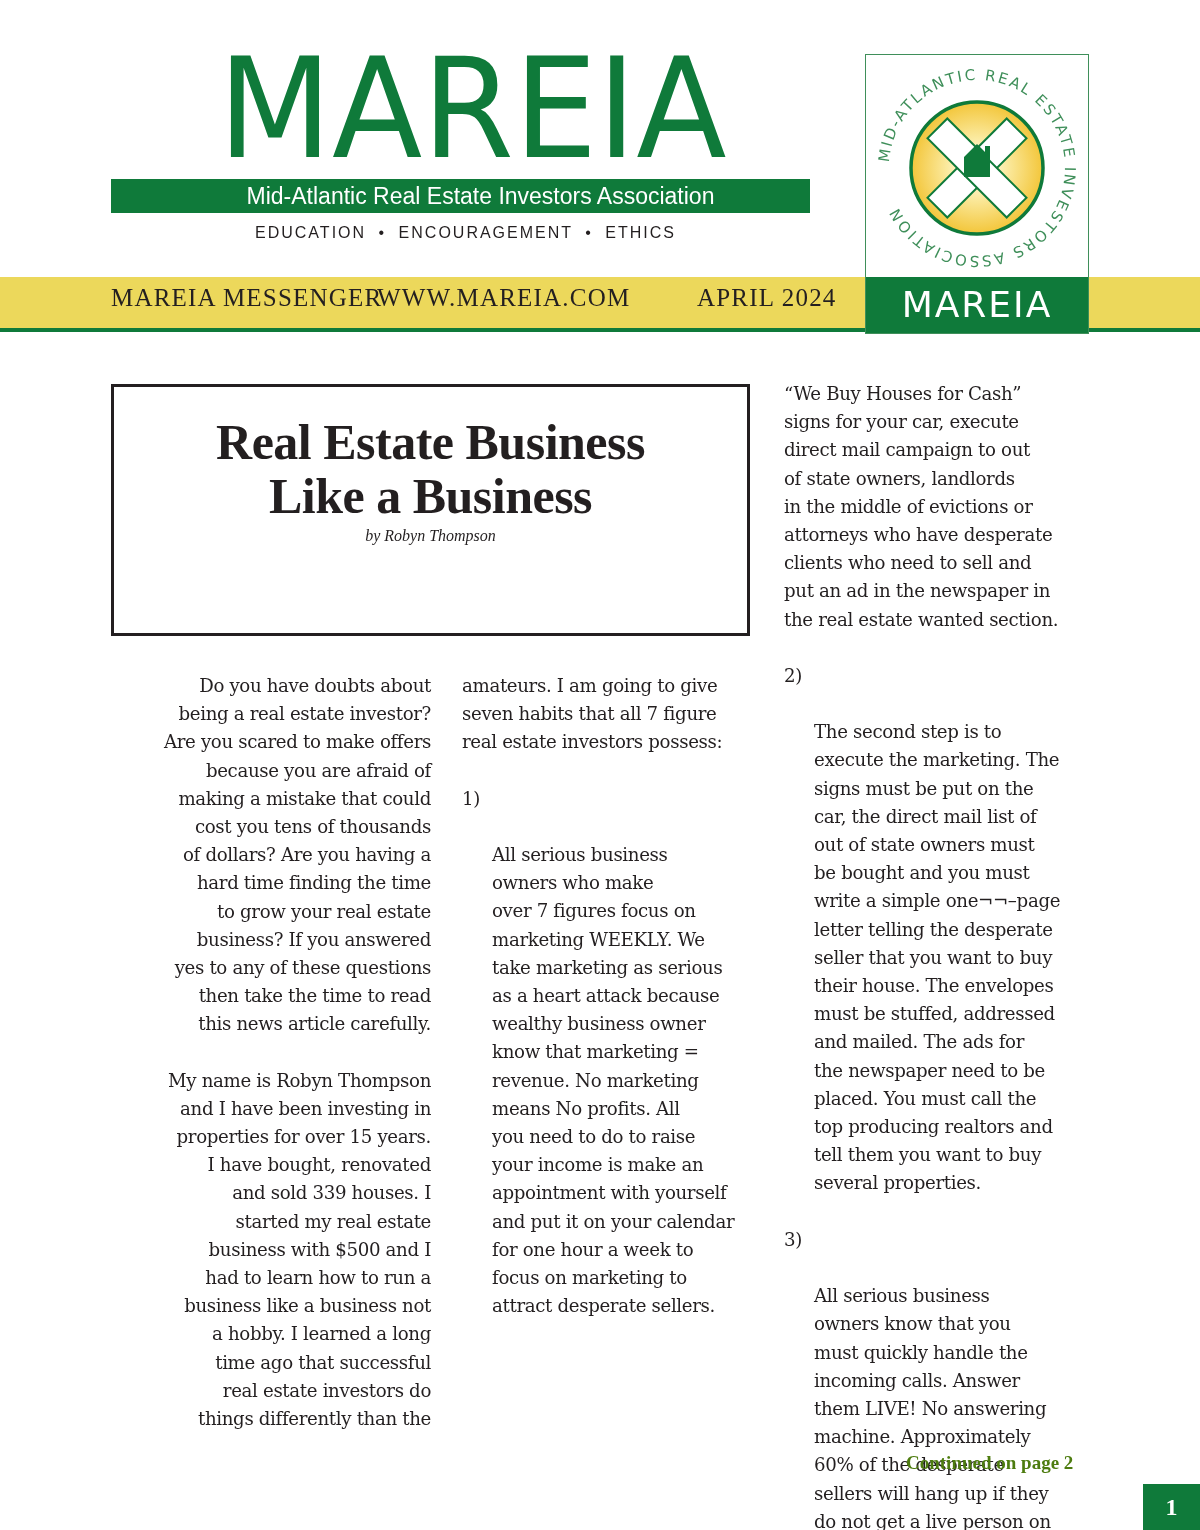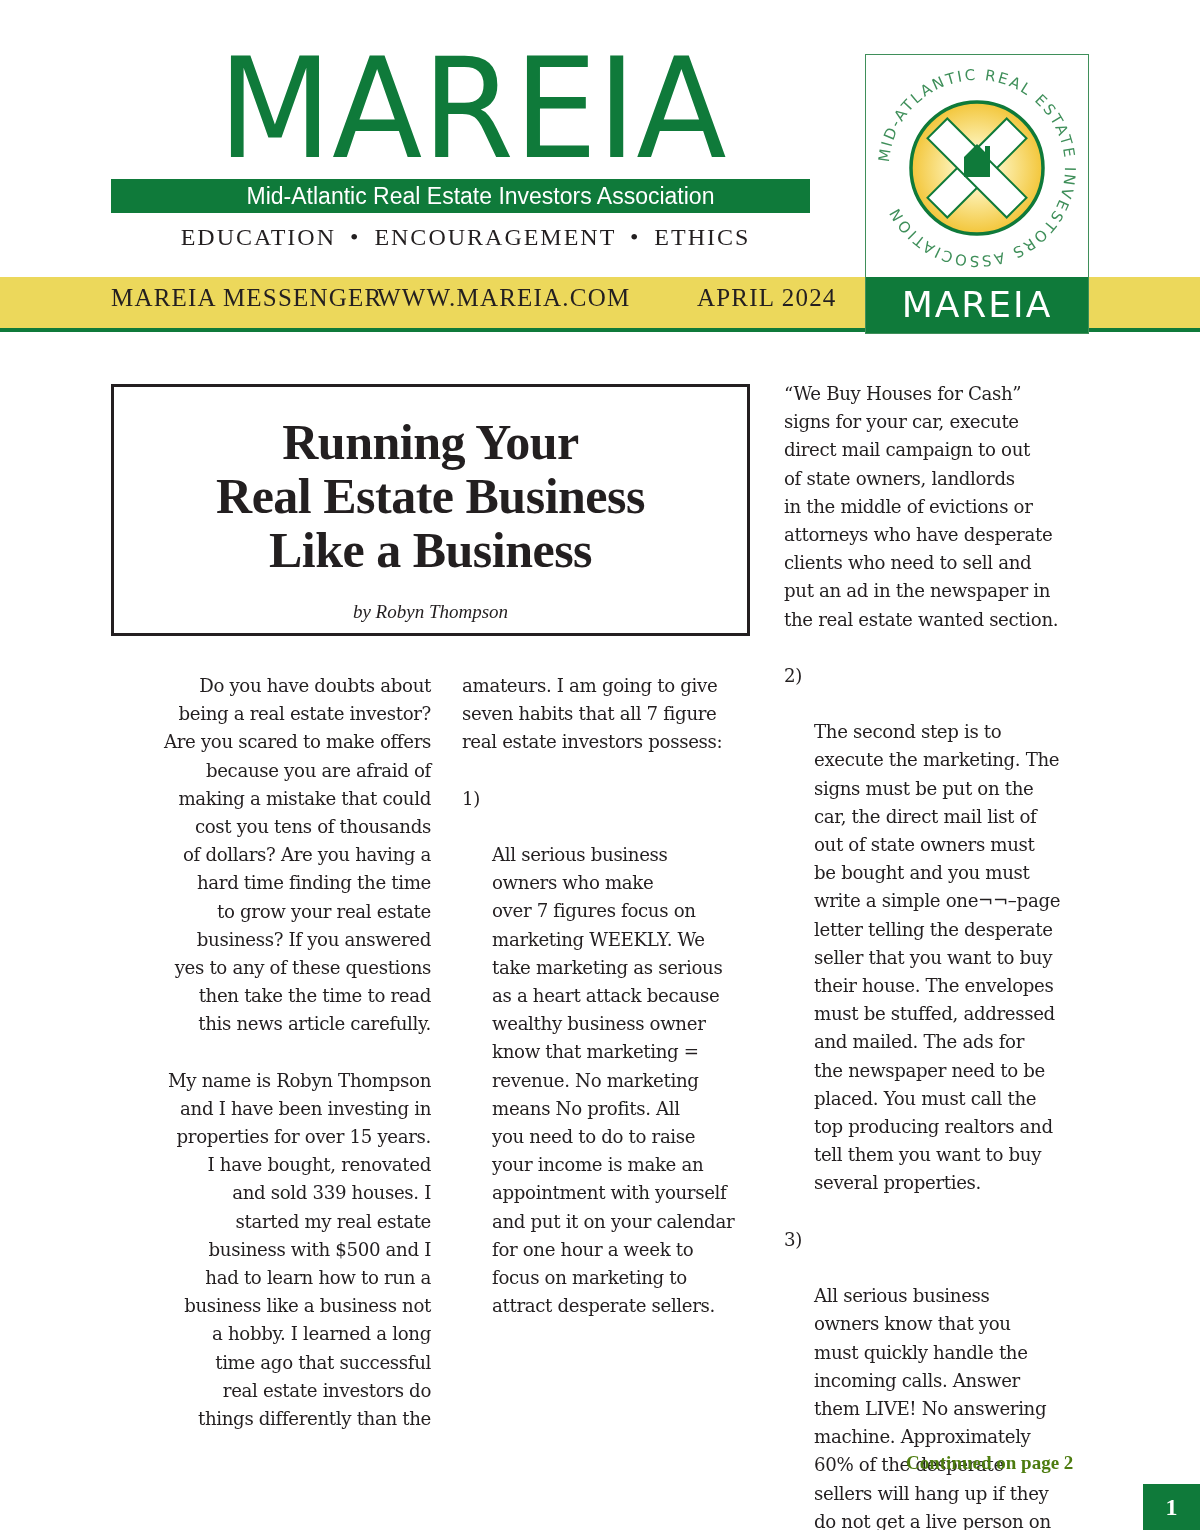--- a/index.html
+++ b/index.html
@@ -14,21 +14,21 @@
     white-space: nowrap;
   }
   .assoc-bar {
     position: absolute; left: 111px; top: 179px; width: 699px; height: 34px;
     background: #0f7a3a; color: #ffffff;
     font-family: "Liberation Sans", sans-serif; font-size: 23px; line-height: 34px;
     text-align: center; padding-left: 40px;
   }
   .tagline {
     position: absolute; left: 111px; top: 224px; width: 699px;
-    font-family: Liberation Serif, serif; font-size: 24px; letter-spacing: 2px;
+    font-family: Liberation Sans, sans-serif; font-size: 16px; letter-spacing: 2px;
     text-align: center; color: #231f20; padding-left: 10px;
   }
   .tagline .bullet { margin: 0 6px; }
 
   .yellow-band {
     position: absolute; left: 0; top: 277px; width: 1200px; height: 55px;
     background: #ecd85b; border-bottom: 4px solid #0f7a3a;
   }
   .band-text {
     position: absolute; top: 284px; font-family: "Liberation Serif", serif;
@@ -48,22 +48,22 @@
 
   .headline-box {
     position: absolute; left: 111px; top: 384px; width: 639px; height: 252px;
     border: 3px solid #231f20; text-align: center;
   }
   .headline {
     margin-top: 28px; font-family: "Liberation Serif", serif; font-weight: bold;
     font-size: 50px; line-height: 54px; color: #231f20; letter-spacing: -0.5px;
   }
   .byline {
-    margin-top: 24px; font-family: "Liberation Serif", serif; font-style: italic;
-    font-size: 19px; color: #231f20;
+    margin-top: 4px; font-family: "Liberation Serif", serif; font-style: italic;
+    font-size: 16px; color: #231f20;
   }
 
   .col {
     position: absolute; font-family: "DejaVu Serif", serif; font-size: 18.2px;
     line-height: 28.2px; color: #231f20; letter-spacing: -0.35px;
   }
   .col p { margin-bottom: 28px; white-space: pre-line; }
   .item { position: relative; padding-left: 30px; margin-bottom: 28px; white-space: pre-line; }
   .item .num { position: absolute; left: 0; top: 0; }
 
@@ -114,21 +114,20 @@
     <path d="M98 120 L98 100 L111 87 L119 95 L119 89 L124 89 L124 100 L124 120 Z" fill="#0f7a3a"></path>
     <text font-family="DejaVu Sans, sans-serif" font-size="15" fill="#3f8f5a" letter-spacing="2.2">
       <textPath href="#ringPath" startOffset="1%">MID-ATLANTIC REAL ESTATE INVESTORS ASSOCIATION</textPath>
     </text>
   </svg>
   <div class="logo-footer">MAREIA</div>
 </div>
 
 <div class="headline-box">
   <div class="headline">
-    <div>Running Your</div>
     <div>Real Estate Business</div>
     <div>Like a Business</div>
   </div>
   <div class="byline">by Robyn Thompson</div>
 </div>
 
 <div class="col" style="left:111px; top:672px; width:320px;text-align:right;">
   <p>Do you have doubts about
 being a real estate investor?
 Are you scared to make offers

